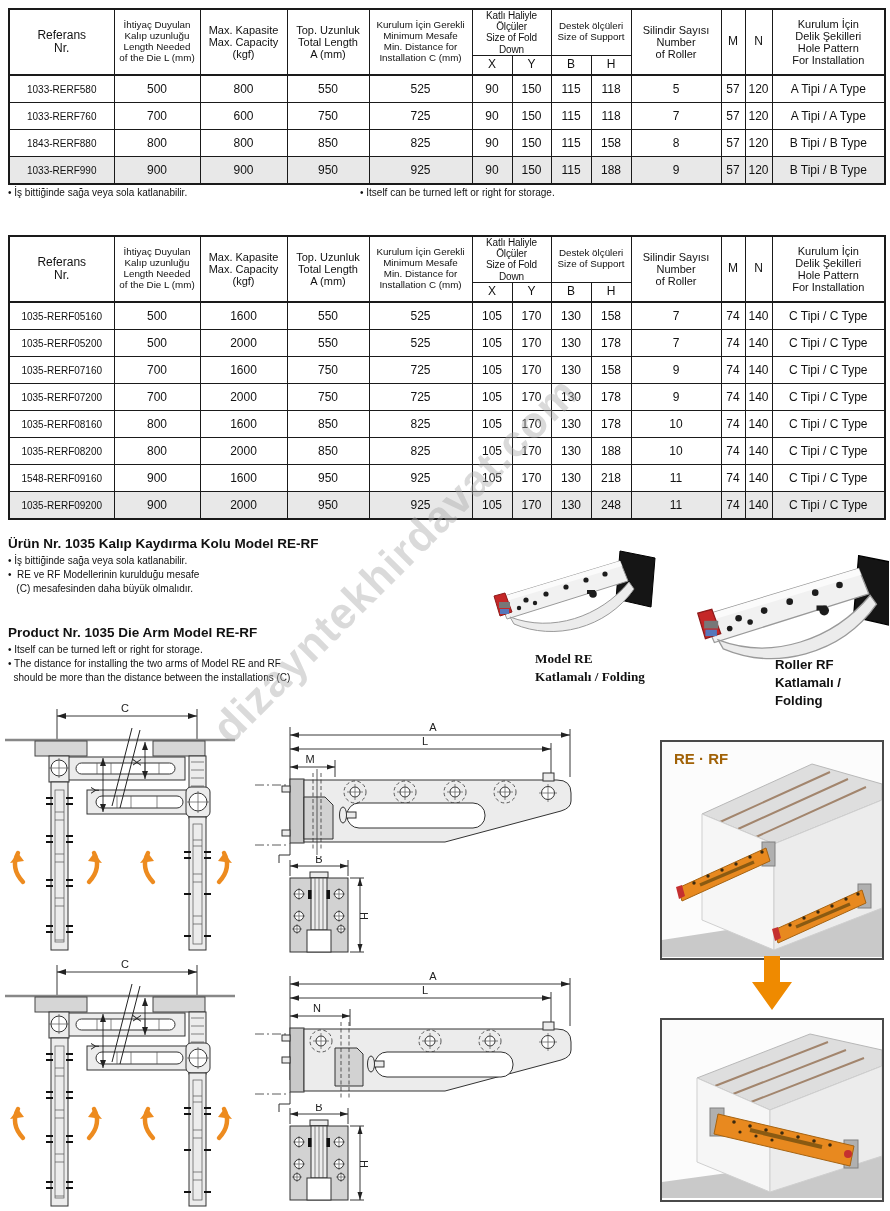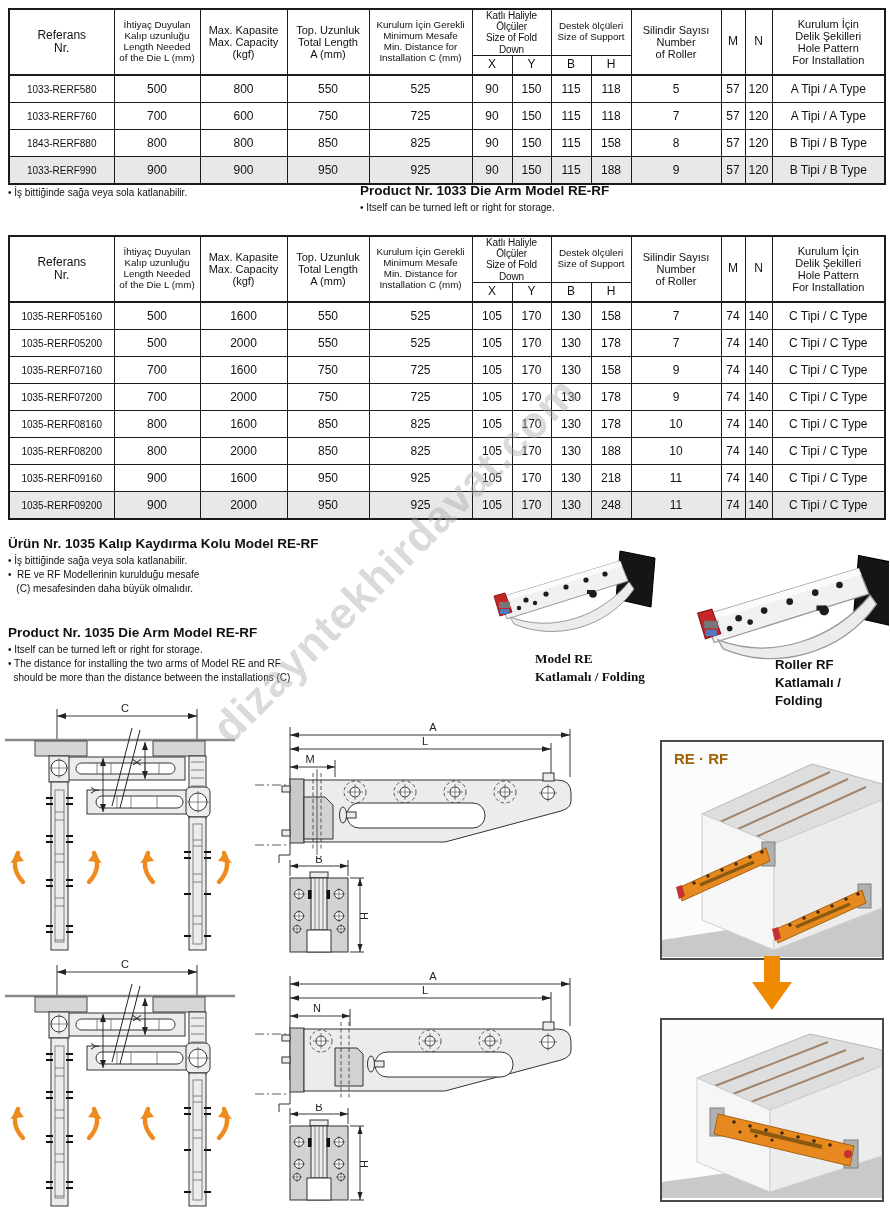--- a/index.html
+++ b/index.html
@@ -524,21 +524,20 @@
           <td>120</td>
           <td>B Tipi / B Type</td>
         </tr>
       </tbody>
   </table>
 
   <div class="abs" style="left:8px;top:183px;width:345px;">
     <div class="note-body">• İş bittiğinde sağa veya sola katlanabilir.</div>
   </div>
   <div class="abs" style="left:360px;top:183px;width:420px;">
-    <div class="note-title">Product Nr. 1033 Die Arm Model RE-RF</div>
     <div class="note-body">• Itself can be turned left or right for storage.</div>
   </div>
 
   <table class="spec abs" style="left:8px;top:235px;">
     <colgroup>
       <col style="width:105px">
         <col style="width:86px">
         <col style="width:87px">
         <col style="width:82px">
       <col style="width:103px">
@@ -675,21 +674,21 @@
           <td>105</td>
           <td>170</td>
           <td>130</td>
           <td>188</td>
           <td>10</td>
           <td>74</td>
           <td>140</td>
           <td>C Tipi / C Type</td>
         </tr>
         <tr>
-          <td>1035-RERF09160</td>
+          <td>1548-RERF09160</td>
           <td>900</td>
           <td>1600</td>
           <td>950</td>
           <td>925</td>
           <td>105</td>
           <td>170</td>
           <td>130</td>
           <td>218</td>
           <td>11</td>
           <td>74</td>

